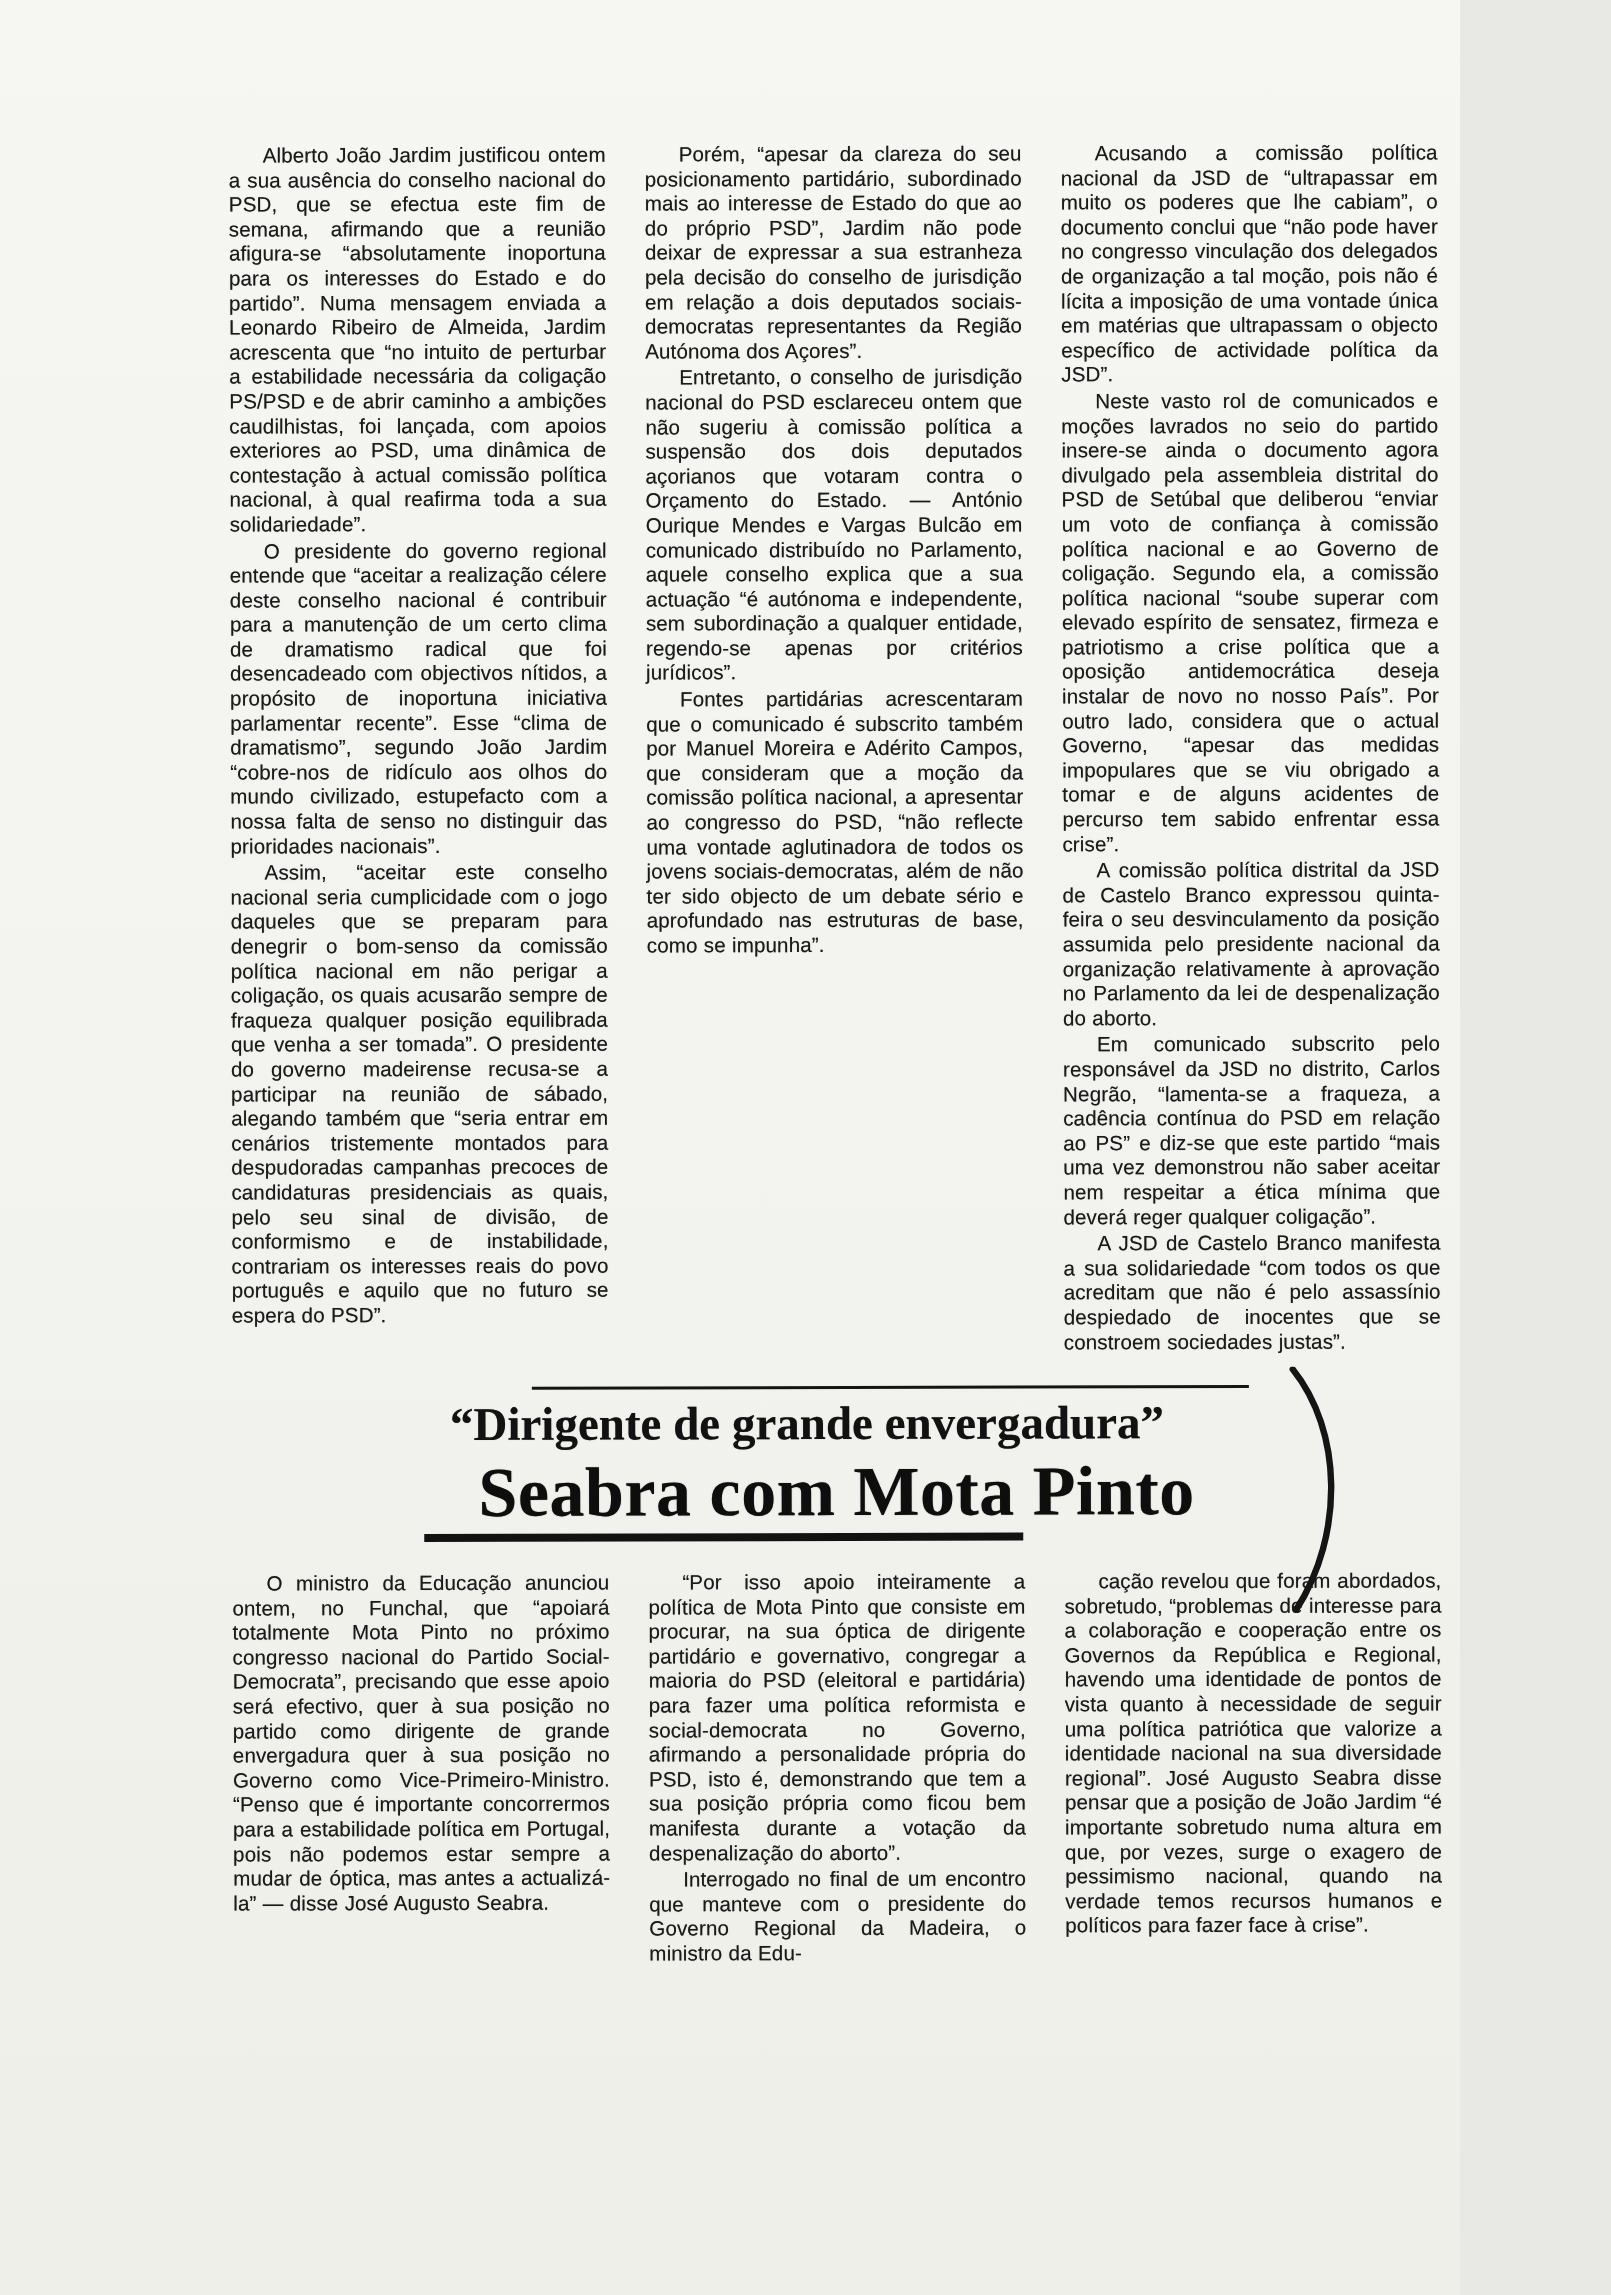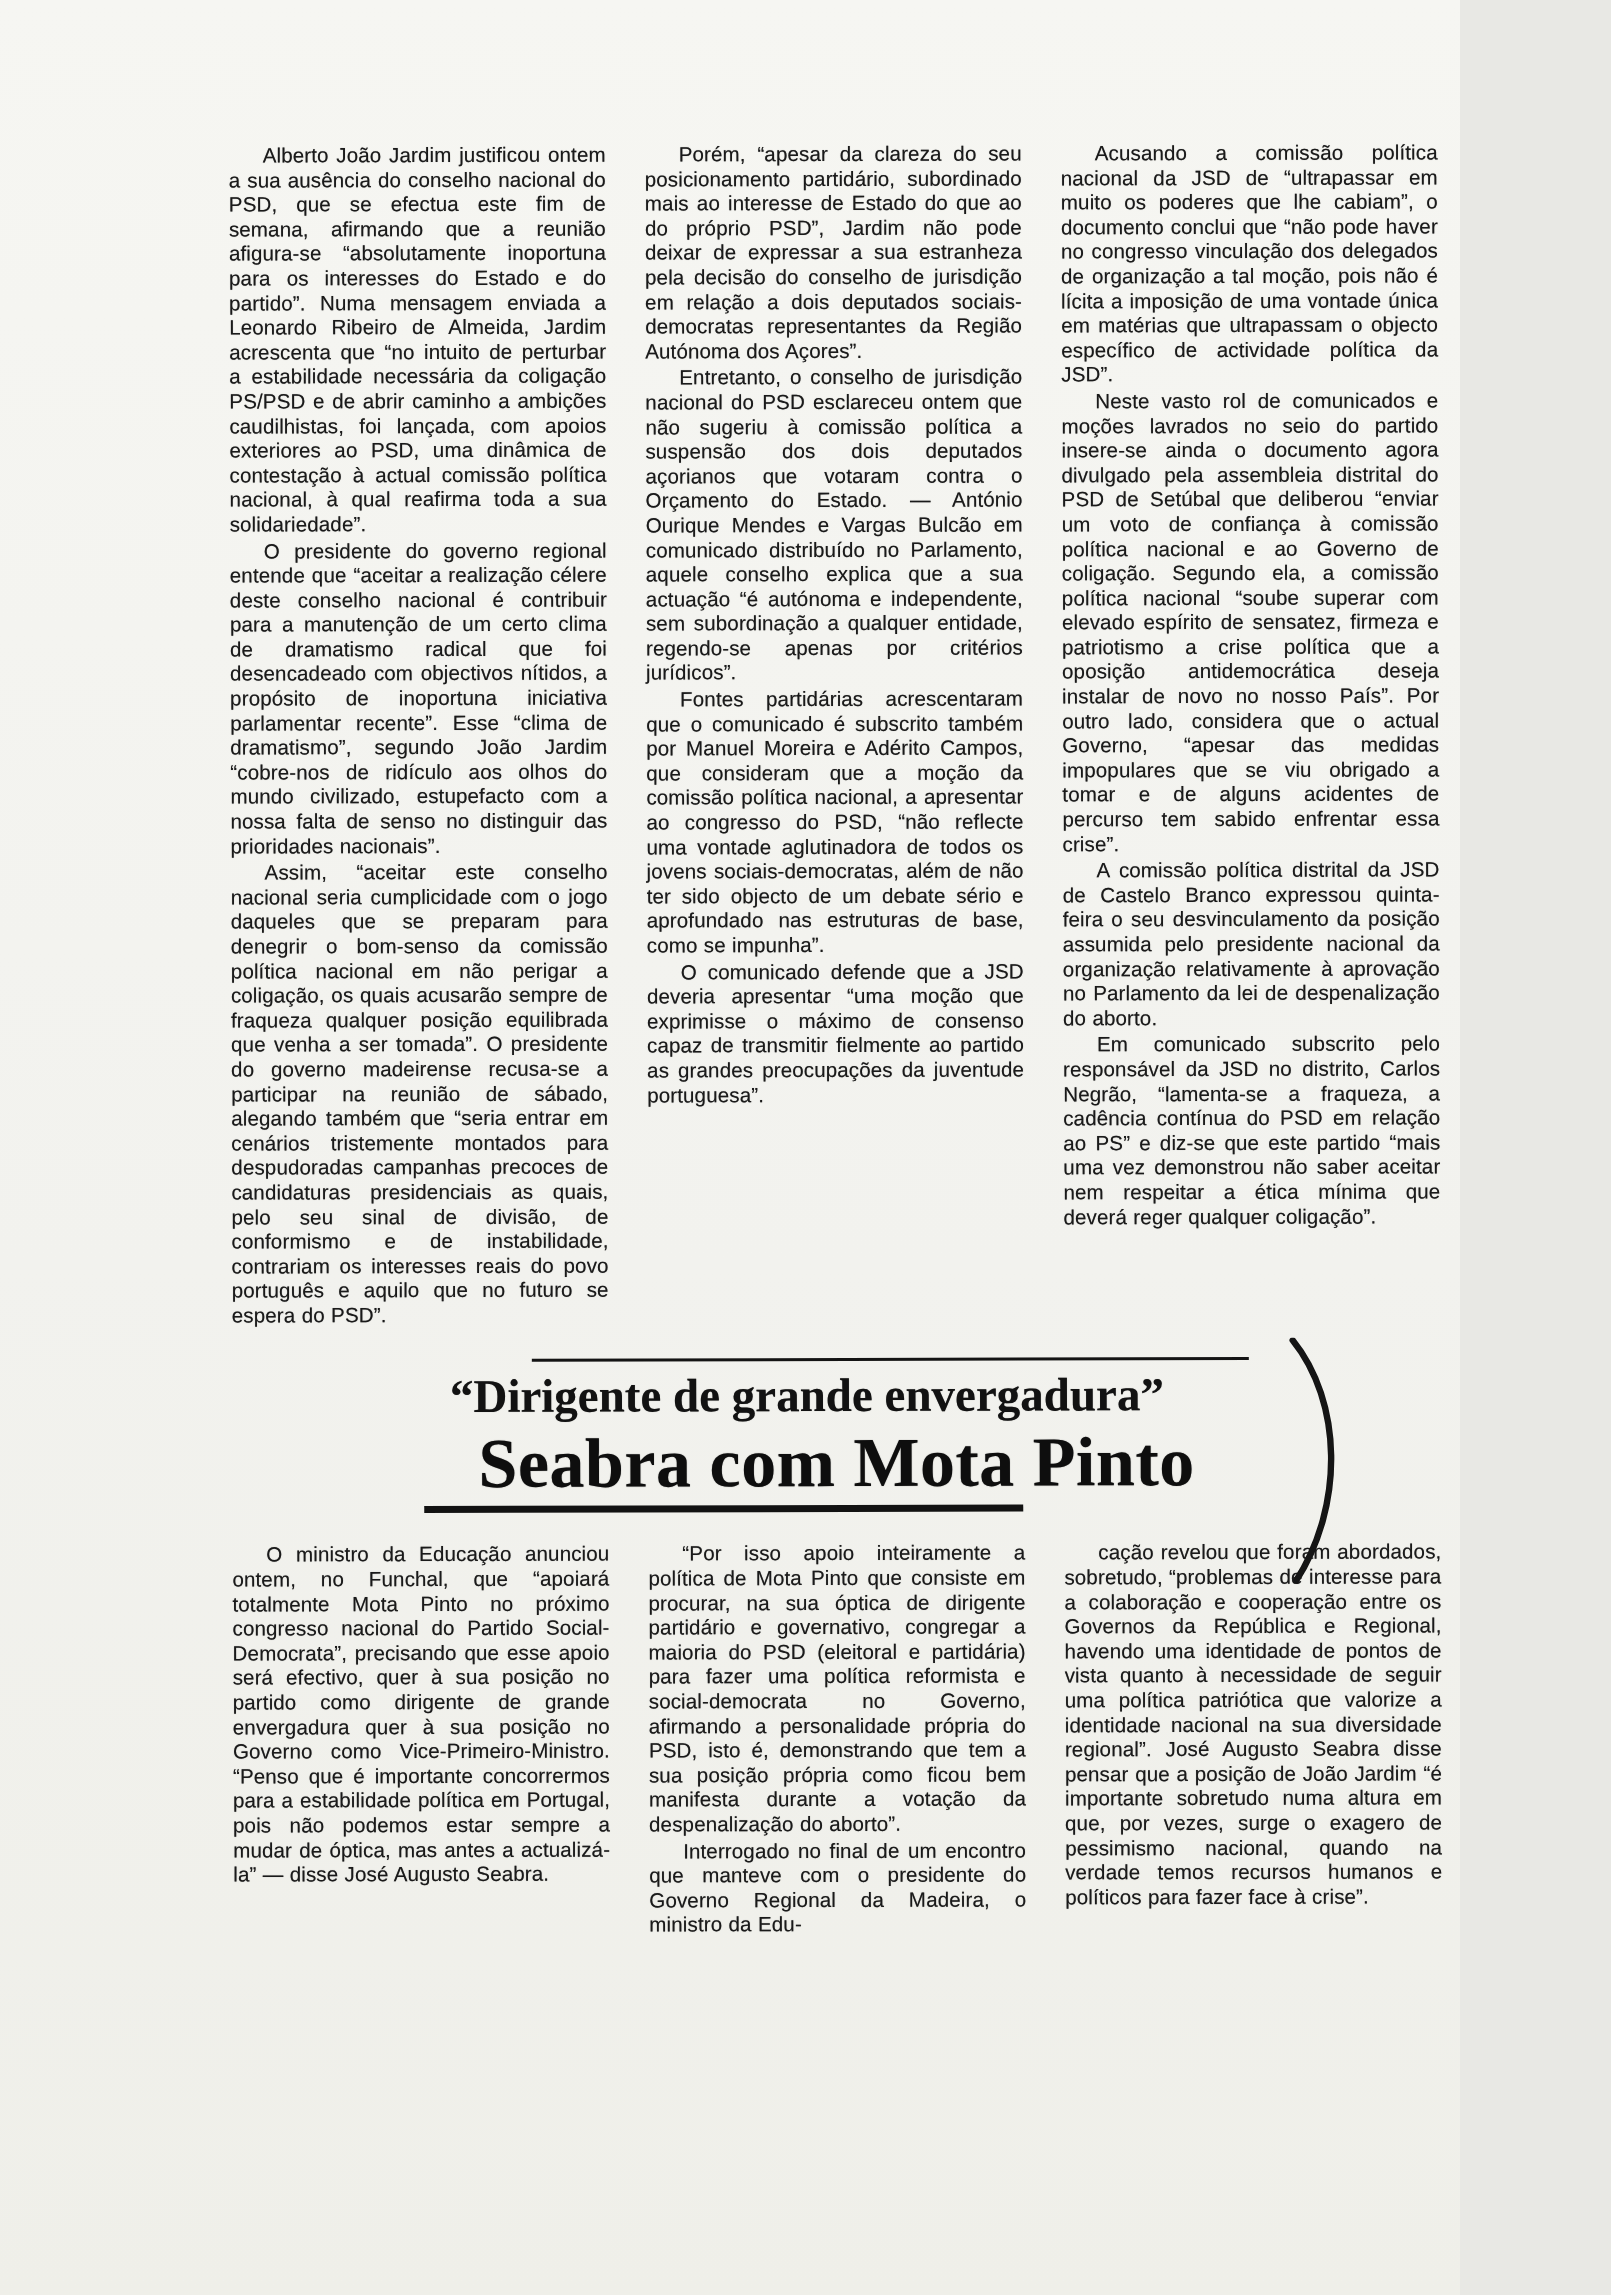--- a/index.html
+++ b/index.html
@@ -112,27 +112,27 @@
     <section class="columns">
       <div class="col">
         <p>Alberto João Jardim justificou ontem a sua ausência do conselho nacional do PSD, que se efectua este fim de semana, afirmando que a reunião afigura-se “absolutamente inoportuna para os interesses do Estado e do partido”. Numa mensagem enviada a Leonardo Ribeiro de Almeida, Jardim acrescenta que “no intuito de perturbar a estabilidade necessária da coligação PS/PSD e de abrir caminho a ambições caudilhistas, foi lançada, com apoios exteriores ao PSD, uma dinâmica de contestação à actual comissão política nacional, à qual reafirma toda a sua solidariedade”.</p>
         <p>O presidente do governo regional entende que “aceitar a realização célere deste conselho nacional é contribuir para a manutenção de um certo clima de dramatismo radical que foi desencadeado com objectivos nítidos, a propósito de inoportuna iniciativa parlamentar recente”. Esse “clima de dramatismo”, segundo João Jardim “cobre-nos de ridículo aos olhos do mundo civilizado, estupefacto com a nossa falta de senso no distinguir das prioridades nacionais”.</p>
         <p>Assim, “aceitar este conselho nacional seria cumplicidade com o jogo daqueles que se preparam para denegrir o bom-senso da comissão política nacional em não perigar a coligação, os quais acusarão sempre de fraqueza qualquer posição equilibrada que venha a ser tomada”. O presidente do governo madeirense recusa-se a participar na reunião de sábado, alegando também que “seria entrar em cenários tristemente montados para despudoradas campanhas precoces de candidaturas presidenciais as quais, pelo seu sinal de divisão, de conformismo e de instabilidade, contrariam os interesses reais do povo português e aquilo que no futuro se espera do PSD”.</p>
       </div>
       <div class="col">
         <p>Porém, “apesar da clareza do seu posicionamento partidário, subordinado mais ao interesse de Estado do que ao do próprio PSD”, Jardim não pode deixar de expressar a sua estranheza pela decisão do conselho de jurisdição em relação a dois deputados sociais-democratas representantes da Região Autónoma dos Açores”.</p>
         <p>Entretanto, o conselho de jurisdição nacional do PSD esclareceu ontem que não sugeriu à comissão política a suspensão dos dois deputados açorianos que votaram contra o Orçamento do Estado. — António Ourique Mendes e Vargas Bulcão em comunicado distribuído no Parlamento, aquele conselho explica que a sua actuação “é autónoma e independente, sem subordinação a qualquer entidade, regendo-se apenas por critérios jurídicos”.</p>
         <p>Fontes partidárias acrescentaram que o comunicado é subscrito também por Manuel Moreira e Adérito Campos, que consideram que a moção da comissão política nacional, a apresentar ao congresso do PSD, “não reflecte uma vontade aglutinadora de todos os jovens sociais-democratas, além de não ter sido objecto de um debate sério e aprofundado nas estruturas de base, como se impunha”.</p>
-        <p>O comunicado defende que a JSD deveria apresentar “uma moção que exprimisse o máximo de consenso capaz de transmitir fielmente ao partido as grandes preocupações da juventude portuguesa”.</p>
       </div>
       <div class="col">
         <p>Acusando a comissão política nacional da JSD de “ultrapassar em muito os poderes que lhe cabiam”, o documento conclui que “não pode haver no congresso vinculação dos delegados de organização a tal moção, pois não é lícita a imposição de uma vontade única em matérias que ultrapassam o objecto específico de actividade política da JSD”.</p>
         <p>Neste vasto rol de comunicados e moções lavrados no seio do partido insere-se ainda o documento agora divulgado pela assembleia distrital do PSD de Setúbal que deliberou “enviar um voto de confiança à comissão política nacional e ao Governo de coligação. Segundo ela, a comissão política nacional “soube superar com elevado espírito de sensatez, firmeza e patriotismo a crise política que a oposição antidemocrática deseja instalar de novo no nosso País”. Por outro lado, considera que o actual Governo, “apesar das medidas impopulares que se viu obrigado a tomar e de alguns acidentes de percurso tem sabido enfrentar essa crise”.</p>
         <p>A comissão política distrital da JSD de Castelo Branco expressou quinta-feira o seu desvinculamento da posição assumida pelo presidente nacional da organização relativamente à aprovação no Parlamento da lei de despenalização do aborto.</p>
         <p>Em comunicado subscrito pelo responsável da JSD no distrito, Carlos Negrão, “lamenta-se a fraqueza, a cadência contínua do PSD em relação ao PS” e diz-se que este partido “mais uma vez demonstrou não saber aceitar nem respeitar a ética mínima que deverá reger qualquer coligação”.</p>
+        <p>A JSD de Castelo Branco manifesta a sua solidariedade “com todos os que acreditam que não é pelo assassínio despiedado de inocentes que se constroem sociedades justas”.</p>
       </div>
     </section>
 
     <header class="headline">
       <div class="rule-top"></div>
       <h2 class="kicker">“Dirigente de grande envergadura”</h2>
       <h1 class="title">Seabra com Mota Pinto</h1>
       <div class="rule-bottom"></div>
       <svg class="brace" viewBox="0 0 140 500" xmlns="http://www.w3.org/2000/svg">
         <path d="M 20 5 C 120 130, 125 340, 25 495" stroke="#151515" stroke-width="13" fill="none" stroke-linecap="round"></path>

